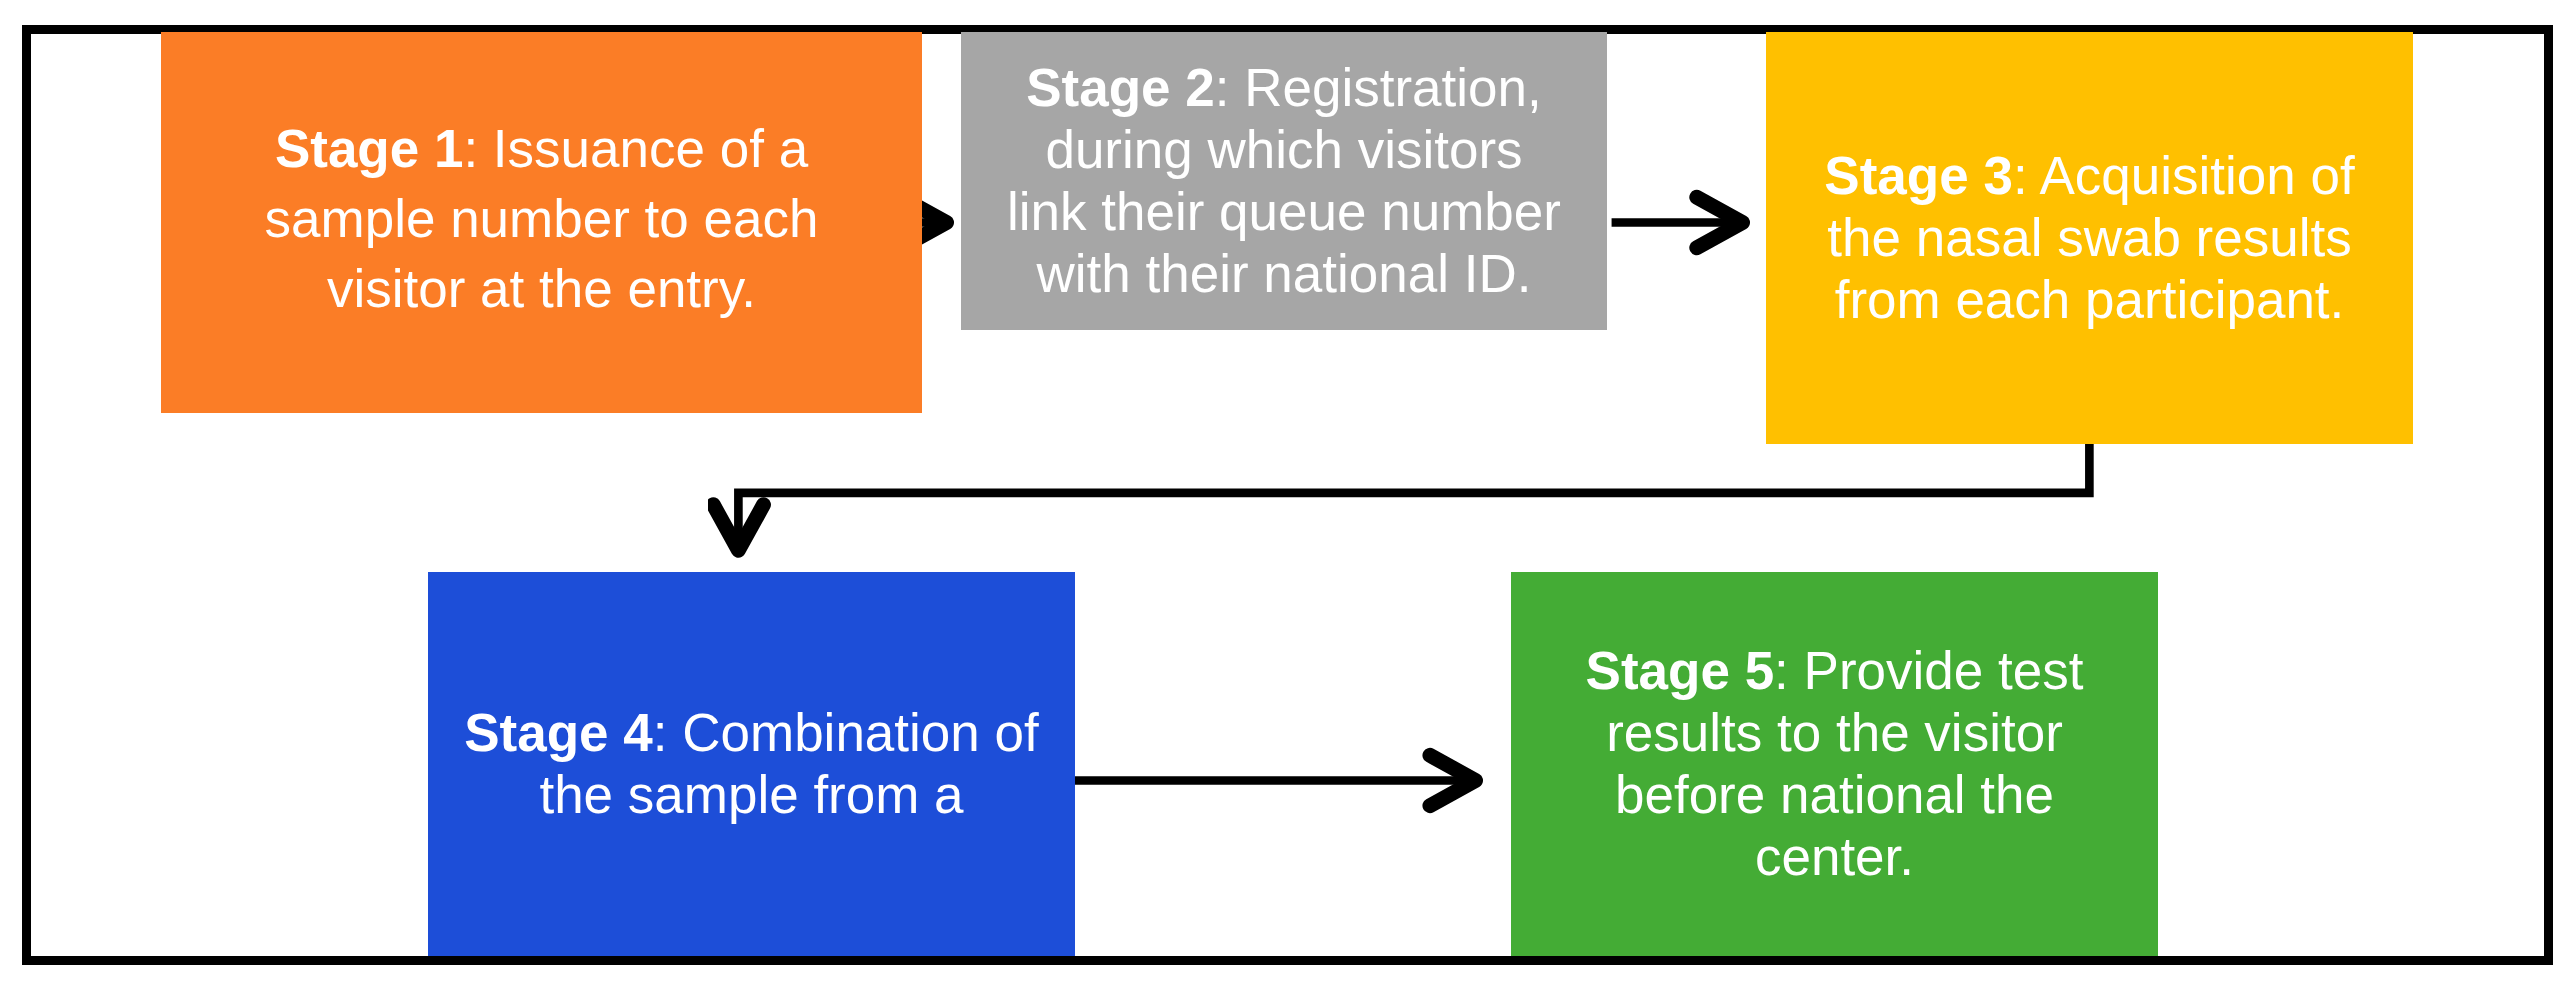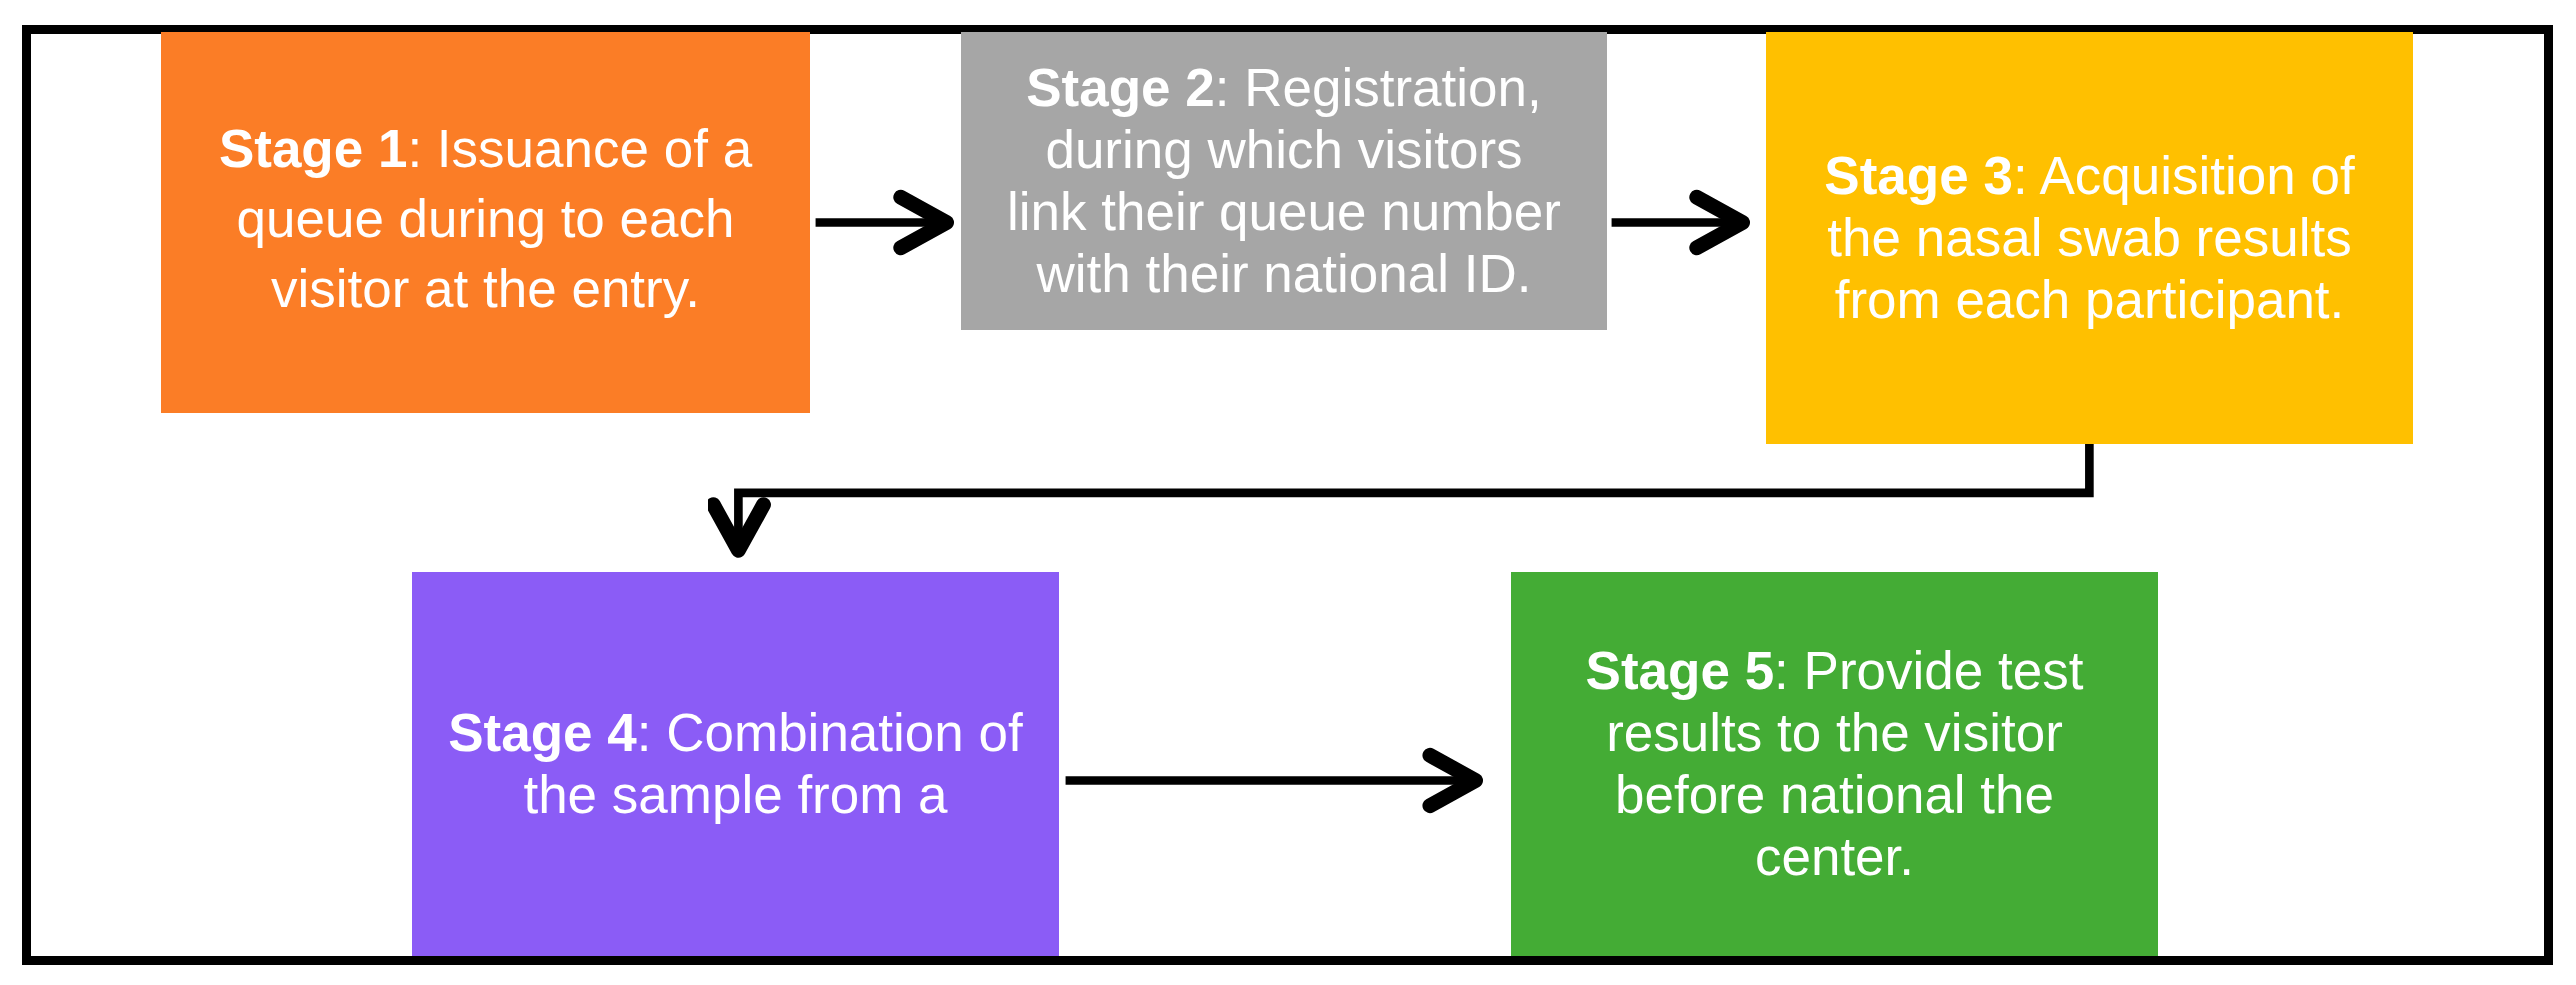--- a/index.html
+++ b/index.html
@@ -36,21 +36,21 @@
     align-items: center;
     text-align: center;
     color: #ffffff;
     font-size: 53px;
     line-height: 62px;
     padding: 0 31px;
     box-sizing: border-box;
   }
   .stage .line { white-space: nowrap; }
   .stage .line b { font-weight: bold; }
-  .s1 { left: 161px;  top: 32px;  width: 649px; height: 381px; gap: 8px; }
+  .s1 { left: 161px;  top: 32px;  width: 761px; height: 381px; gap: 8px; }
   .s2 { left: 961px; top: 32px;  width: 646px; height: 298px; }
   .s3 { left: 1766px; top: 32px;  width: 647px; height: 412px; }
   .s4 { left: 412px;  top: 572px; width: 647px; height: 384px; }
   .s5 { left: 1499px; top: 572px; width: 647px; height: 384px; }
   .arrow-svg {
     position: absolute;
     z-index: 2;
   }
   .a1 { left: 814px; top: 187px; }
   .a2 { left: 1610px; top: 187px; }
@@ -59,40 +59,40 @@
 </style>
 </head>
 <body>
 
 <div class="canvas">
 
   <div class="frame"></div>
 
   <div class="stage s1" style="background: rgb(251, 125, 38);">
     <div class="line"><b>Stage 1</b><span>: Issuance of a</span></div>
-    <div class="line">queue during to each</div>
+    <div class="line">sample number to each</div>
     <div class="line">visitor at the entry.</div>
     <div class="line"></div>
   </div>
 
   <div class="stage s2" style="background: rgb(166, 166, 166);">
     <div class="line"><b>Stage 2</b><span>: Registration,</span></div>
     <div class="line">during which visitors</div>
     <div class="line">link their queue number</div>
     <div class="line">with their national ID.</div>
   </div>
 
   <div class="stage s3" style="background: rgb(255, 192, 0);">
     <div class="line"><b>Stage 3</b><span>: Acquisition of</span></div>
     <div class="line">the nasal swab results</div>
     <div class="line">from each participant.</div>
     <div class="line"></div>
   </div>
 
-  <div class="stage s4" style="background: #8b5cf6;">
+  <div class="stage s4" style="background: #1d4ed8; margin-left: 16px;">
     <div class="line"><b>Stage 4</b><span>: Combination of</span></div>
     <div class="line">the sample from a</div>
     <div class="line"></div>
   </div>
 
   <div class="stage s5" style="background: rgb(68, 172, 53); margin-left: 12px;">
     <div class="line"><b>Stage 5</b><span>: Provide test</span></div>
     <div class="line">results to the visitor</div>
     <div class="line">before national the</div>
     <div class="line">center.</div>

